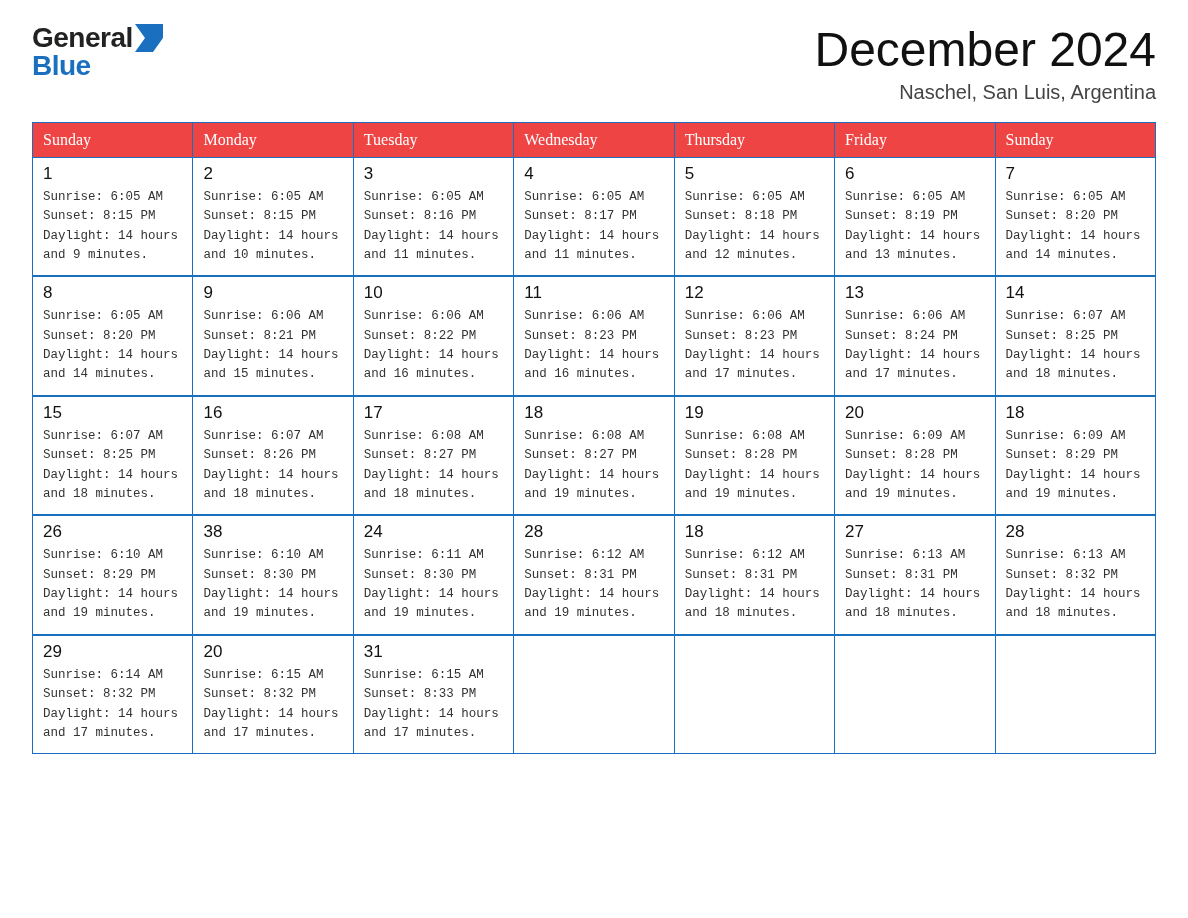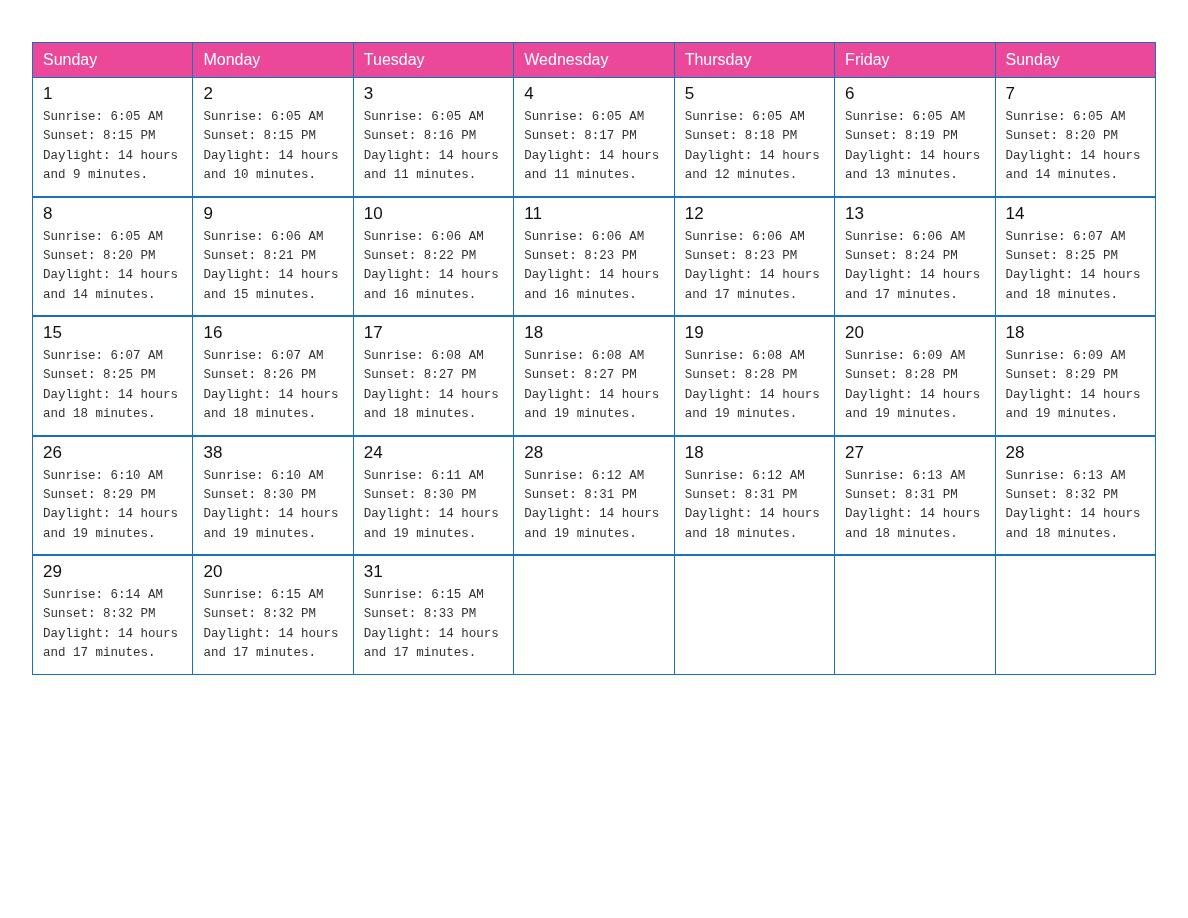--- a/index.html
+++ b/index.html
@@ -49,27 +49,28 @@
       font-size: 20px;
       color: #444;
       margin-top: 4px;
     }
     .calendar {
       width: 100%;
       border-collapse: collapse;
       border: 1.5px solid #1a6fbf;
     }
     .calendar th {
-      background-color: #ec4899;
+      background-color: #ef4444;
       color: #fff;
       font-size: 16px;
       font-weight: normal;
       padding: 8px 10px;
       text-align: left;
       border: 1px solid #1a6fbf;
+      font-family: Liberation Serif, serif;
     }
     .calendar td {
       vertical-align: top;
       padding: 6px 10px 10px 10px;
       border: 1px solid #1a6fbf;
       width: 14.28%;
       min-height: 90px;
     }
     .day-number {
       font-size: 17px;
@@ -87,20 +88,37 @@
       background: #fff;
     }
     .row-separator {
       border-top: 2px solid #1a6fbf;
     }
   </style>
 </head>
 <body>
 
 <div class="header">
+  <div class="logo">
+    <div style="display:flex;flex-direction:column;line-height:1;">
+      <span style="display:flex;align-items:center;">
+        <span class="logo-text-general">General</span>
+
+        <svg class="logo-icon" viewBox="0 0 28 28" xmlns="http://www.w3.org/2000/svg">
+          <polygon points="0,0 18,0 28,14 18,28 0,28 10,14" fill="#1a6fbf"></polygon>
+          <polygon points="10,0 28,0 28,14" fill="#1a6fbf"></polygon>
+        </svg>
+      </span>
+      <span class="logo-text-blue">Blue</span>
+    </div>
+  </div>
+  <div class="title-block">
+    <div class="calendar-title">December 2024</div>
+    <div class="calendar-subtitle">Naschel, San Luis, Argentina</div>
+  </div>
 </div>
 
 <table class="calendar" id="calendar-table">
   <thead>
     <tr id="header-row">
         <th>Sunday</th>
         <th>Monday</th>
         <th>Tuesday</th>
         <th>Wednesday</th>
         <th>Thursday</th>

